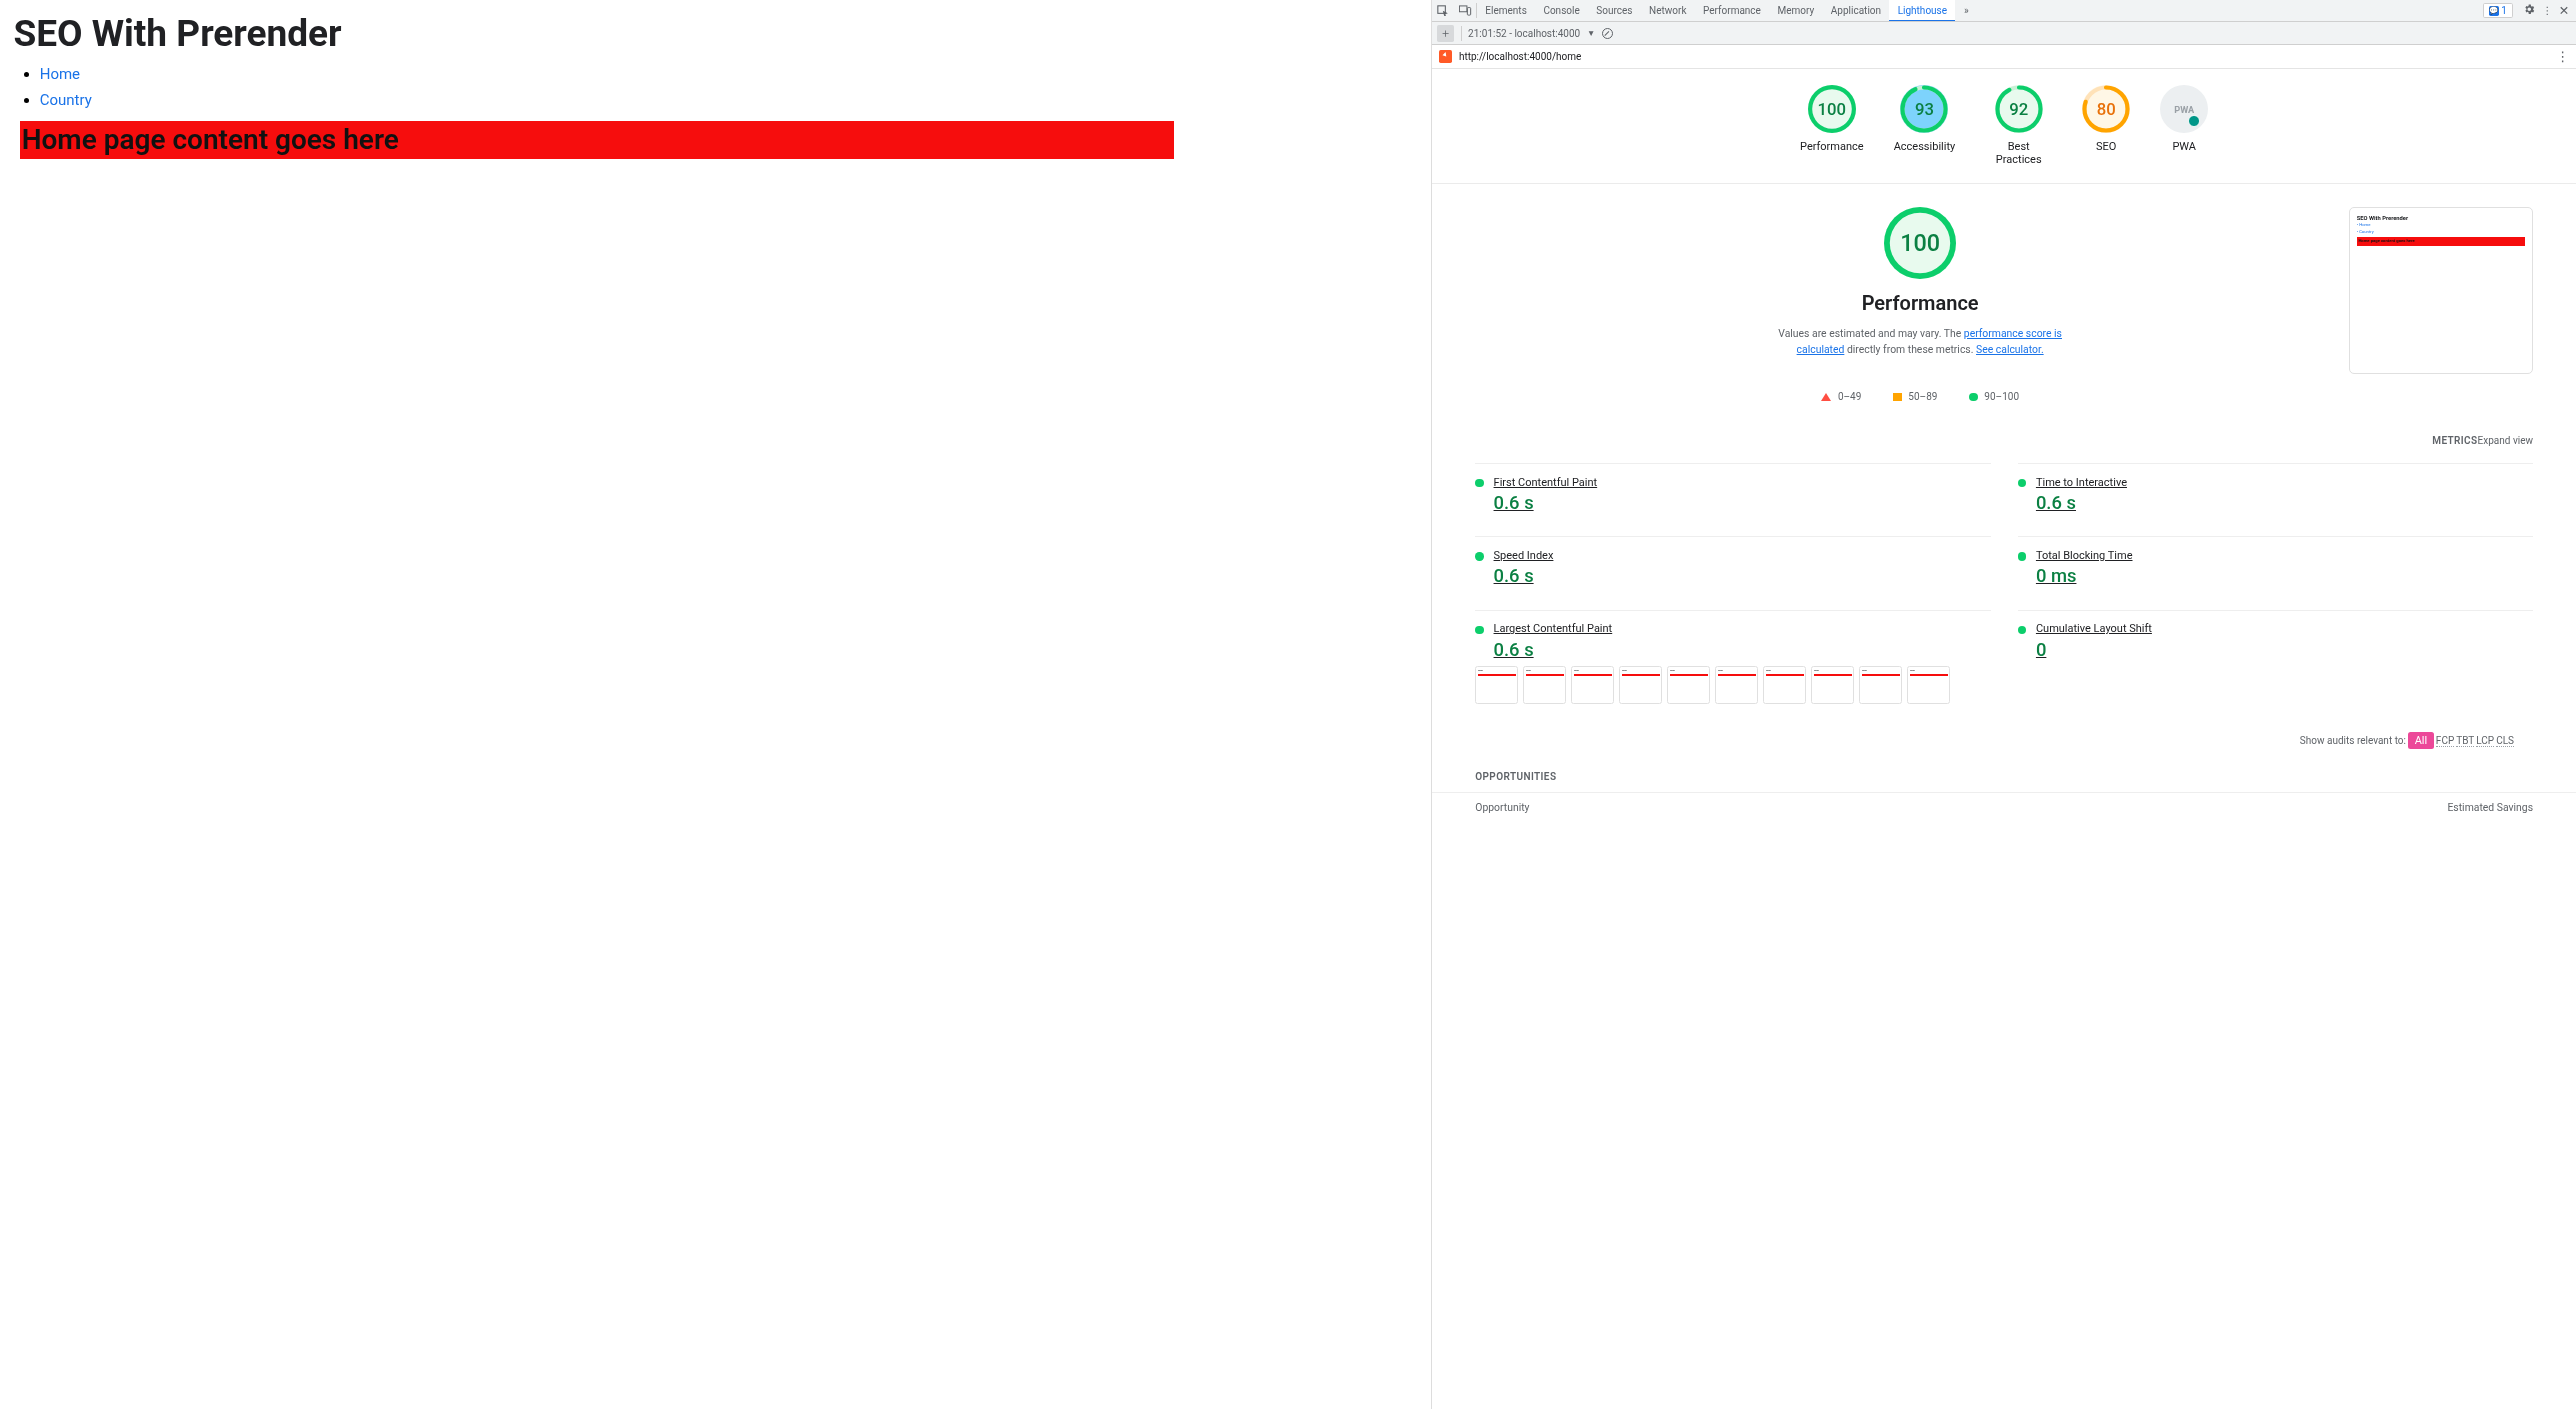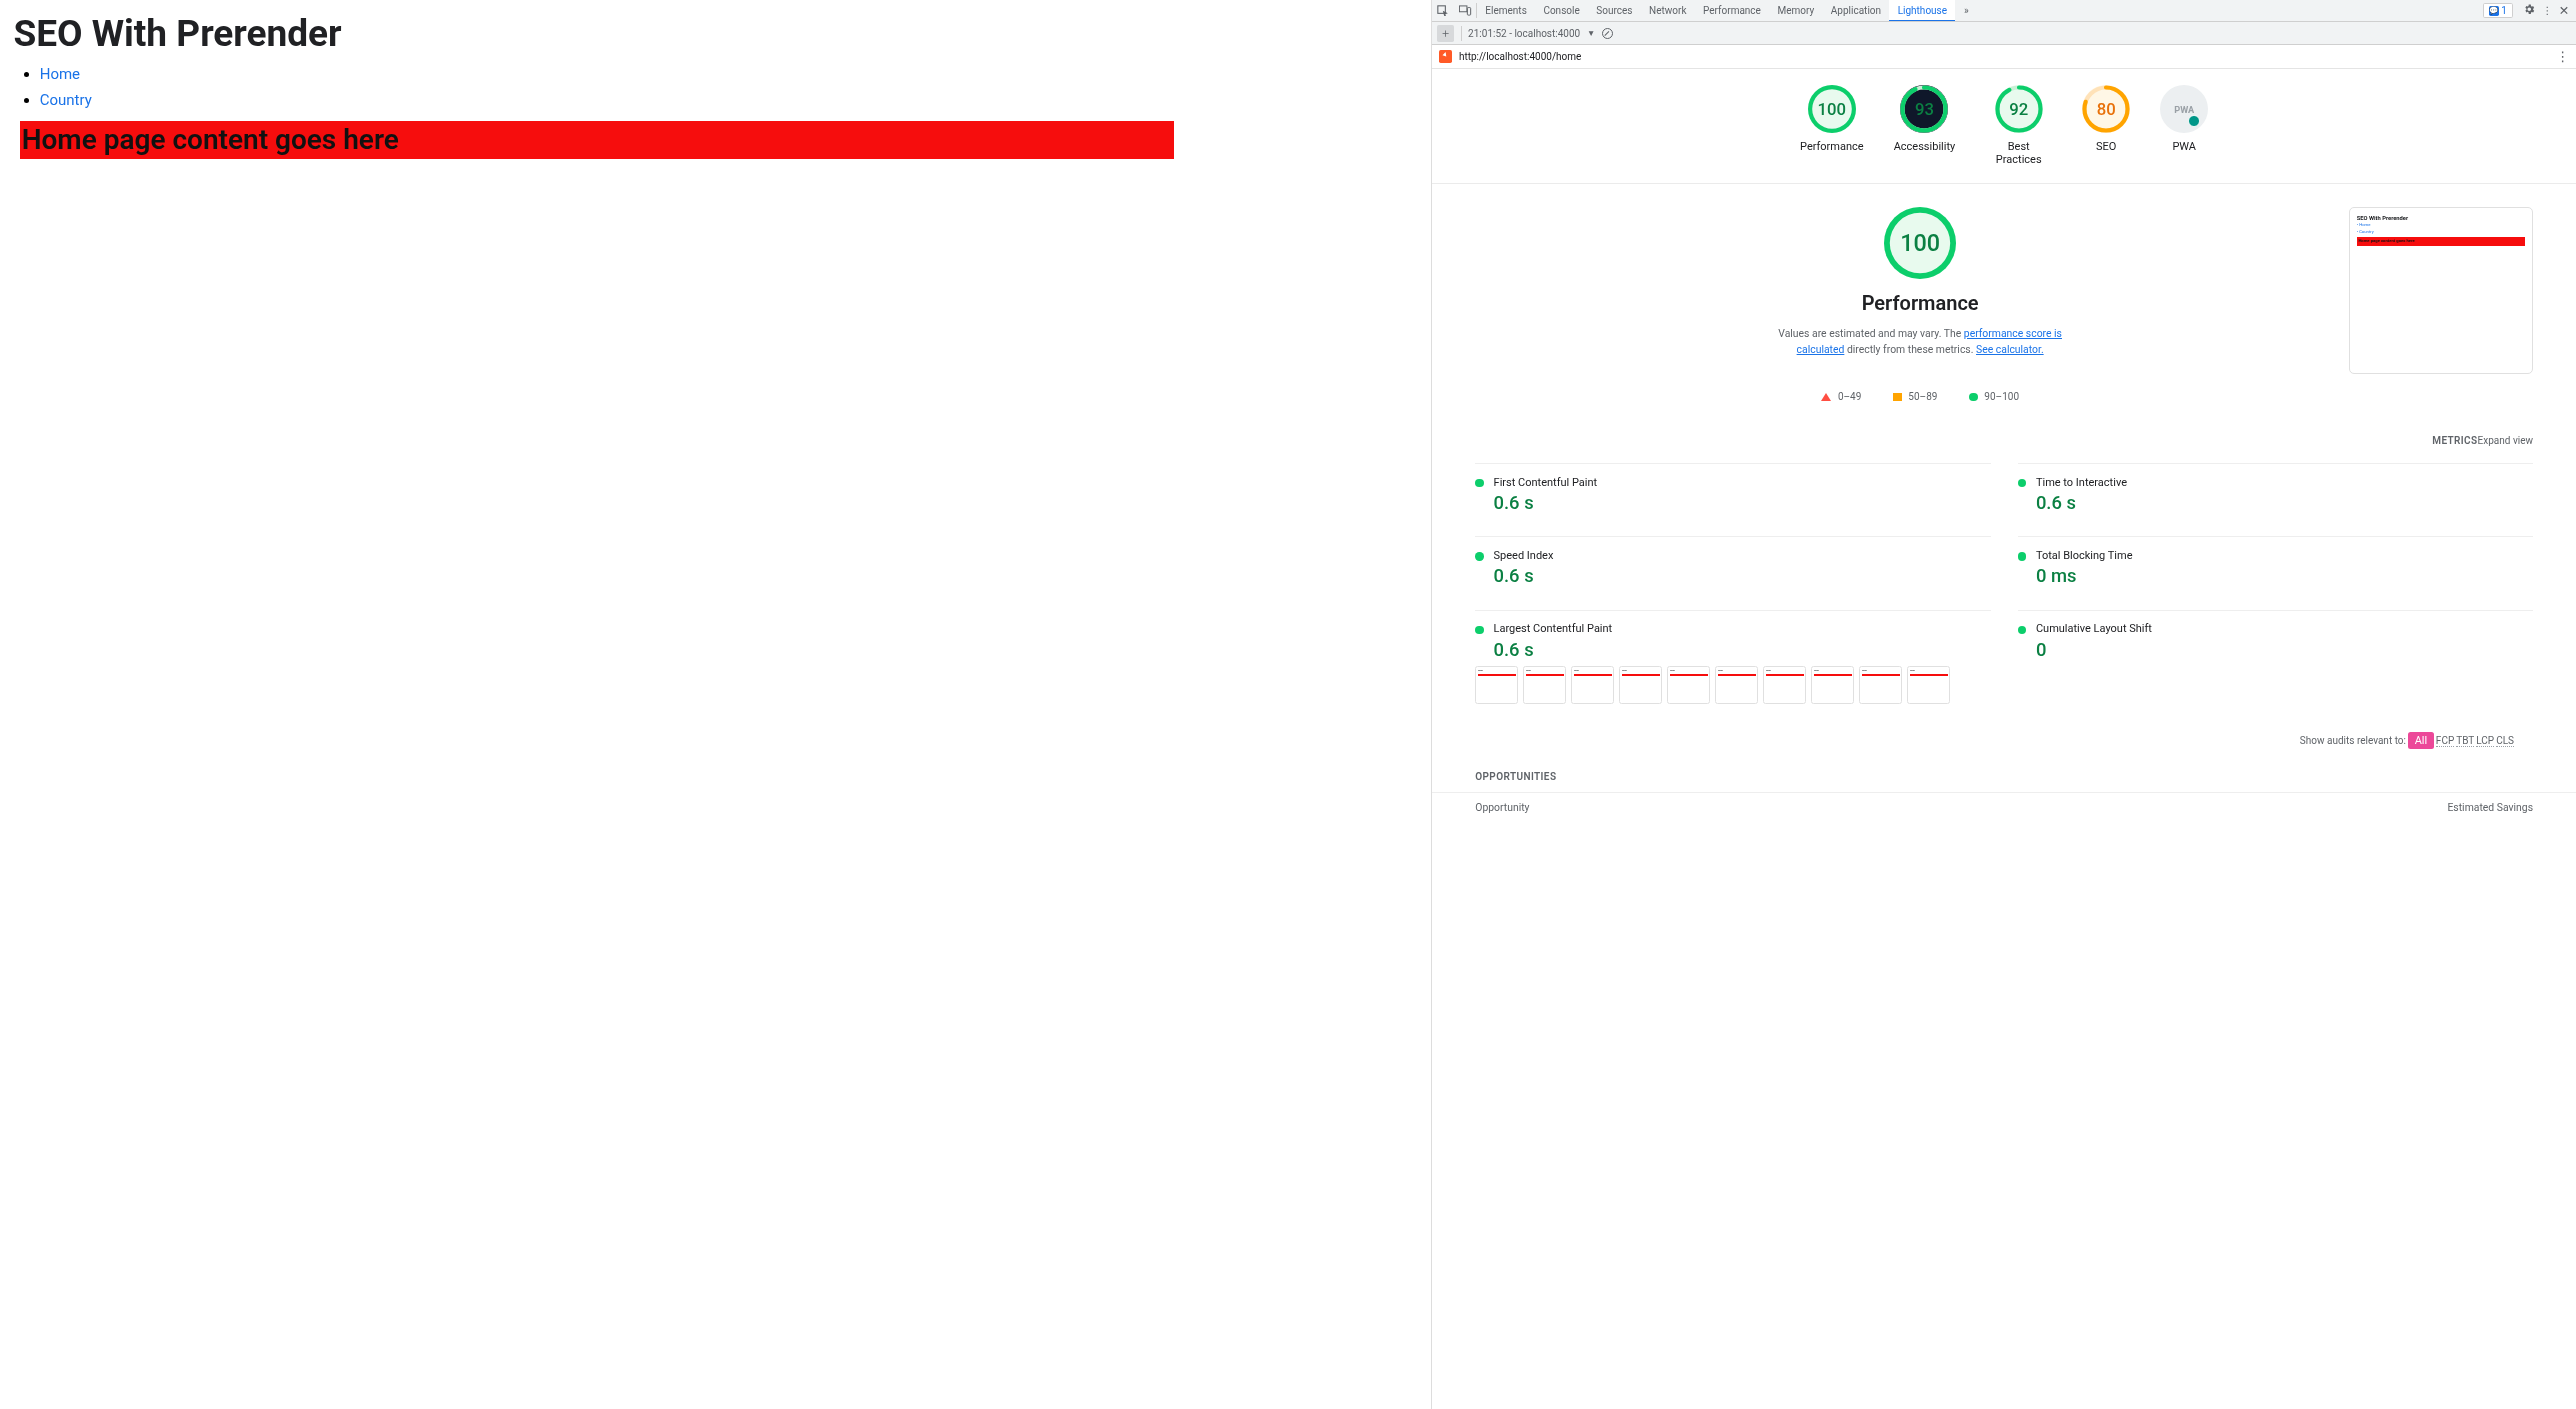--- a/index.html
+++ b/index.html
@@ -46,21 +46,21 @@
   .lh-badge:after{content:"";position:absolute;left:4.2px;top:2.5px;width:0;height:0;border-left:2.5px solid transparent;border-right:2.5px solid transparent;border-bottom:4.2px solid #fff;transform:rotate(18deg);}
   .dt-url .url { color:#202124; }
   .dt-url .more { margin-left:auto; color:#5f6368; font-size:13.3px; cursor:pointer;}
 
   
   .report { flex:1; overflow:auto; padding:0 0 33px 0;}
   .gauges { display:flex; justify-content:center; gap:30px; padding:16.7px 0 10px;}
   .gauge { display:flex; flex-direction:column; align-items:center; gap:6.7px; cursor:pointer; }
   .g-circle { width:48px;height:48px;border-radius:50%;position:relative;display:flex;align-items:center;justify-content:center;font-size:16.7px;font-weight:500;}
   .g-perf  { background:#e8faee; box-shadow:inset 0 0 0 4.2px #0cce6b; color:#0b8043;}
-  .g-acc   { background:#0f172a; color:#0b8043;}
+  .g-acc   { background:#7dd3fc; color:#0b8043;}
   .g-acc svg, .g-bp svg, .g-seo svg { position:absolute; inset:0; }
   .g-bp    { background:#e8faee; color:#0b8043;}
   .g-seo   { background:#fff7e6; color:#e8710a;}
   .g-pwa   { width:48px;height:48px;border-radius:50%;background:#eceff1;display:flex;align-items:center;justify-content:center;color:#9aa0a6;font-size:9.2px;font-weight:700;position:relative;}
   .g-pwa .dot{position:absolute;right:8.3px;bottom:6.7px;width:11.7px;height:11.7px;border-radius:50%;background:#009688;border:1.7px solid #fff;}
   .g-label { font-size:11px; color:#202124; text-align:center; max-width:67px;}
   .hr { height:0.8px; background:#ebebeb; margin:6.7px 0 0 0;}
 
   
   .perf-block { display:flex; gap:33px; padding:23.4px 43px 0 92px; }
@@ -76,21 +76,21 @@
   .dotg{ width:8.3px;height:8.3px;border-radius:50%;background:#0cce6b;}
   .shot { width:184px;height:167px;border:0.8px solid #e0e0e0;border-radius:5px;padding:6.7px;overflow:hidden;}
   .shot .mini-title { font-size:5.8px; font-weight:700; }
   .shot .mini-li { font-size:4.2px; color:#1a73e8; margin-top:1.7px;}
   .shot .mini-bar { background:#f60d0d; height:8.3px; margin-top:3.3px; font-size:4.2px; color:#111; padding:0.8px 1.7px; font-weight:600;}
 
   
   .section-head { display:flex; justify-content:flex-end; align-items:center; padding:33px 43px 10px 43px;}
   .section-head .title { font-size:10px; letter-spacing:0.4px; color:#5f6368; font-weight:600;}
   .section-head .expand { font-size:10px; color:#5f6368; cursor:pointer;}
-  .metrics { display:grid; grid-template-columns:1fr 1fr; gap:23.4px 27px; padding:6.7px 43px 0 43px;}
+  .metrics { display:grid; grid-template-columns:1fr 1fr; gap:23.4px 27px; padding:6.7px 43px 0 43px;text-decoration:underline;}
   .metric { display:flex; gap:10px; border-top:0.8px solid #eee; padding-top:11.7px;}
   .metric:nth-child(1), .metric:nth-child(2){ border-top:0.8px solid #eee;}
   .m-dot { width:8.3px;height:8.3px;border-radius:50%;background:#0cce6b;margin-top:3.3px;flex-shrink:0;}
   .m-body .name { font-size:11px; color:#202124; }
   .m-body .val  { font-size:18.4px; font-weight:500; color:#0b8043; margin-top:3.3px;}
 
   
   .btns { display:flex; gap:10px; padding:25px 43px 0 43px;}
   .btn-outline { border:0.8px solid #dadce0; background:#fff; color:#1a73e8; font-size:10.4px; padding:6.7px 10px; border-radius:2.5px; cursor:pointer; display:flex; align-items:center; gap:6.7px;}
   .btn-outline .tm-icon{width:13.3px;height:8.3px;border:1.3px solid #5f6368;border-radius:1.7px;position:relative;}

